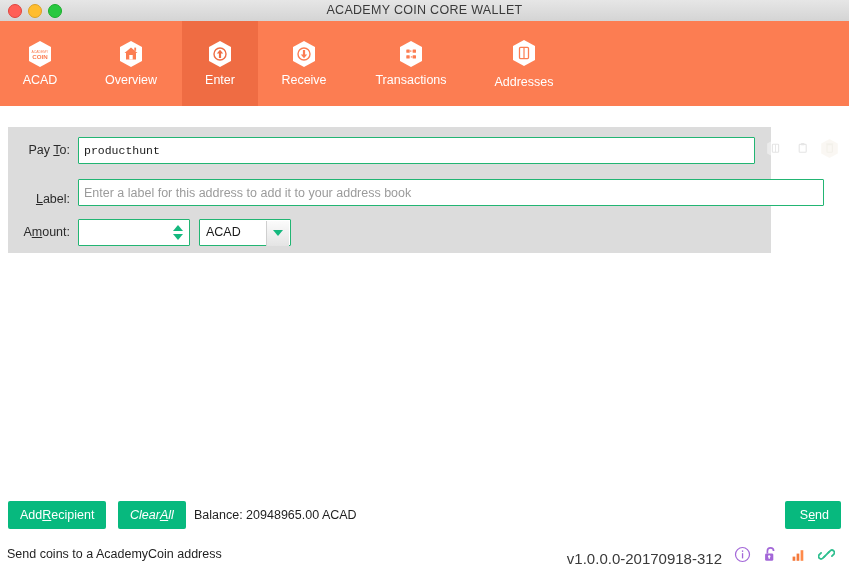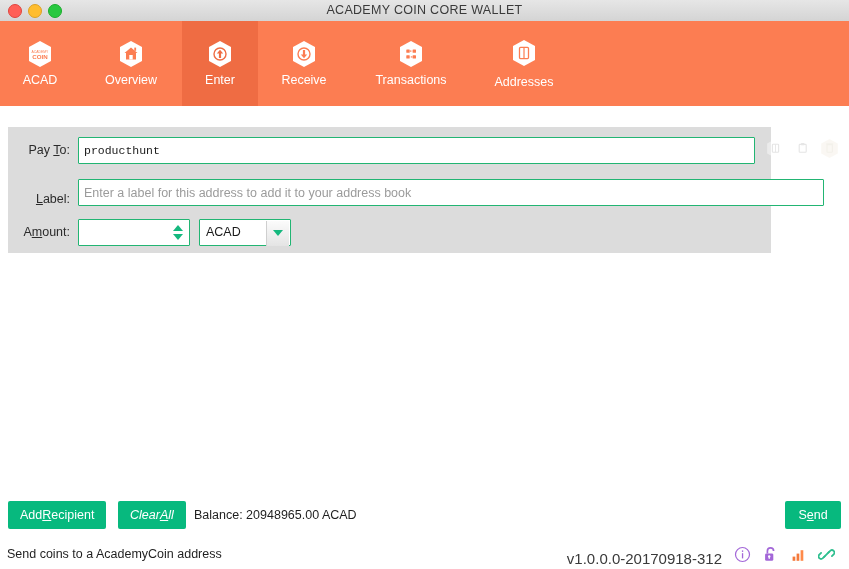--- a/index.html
+++ b/index.html
@@ -102,21 +102,21 @@
   .addr-btns{position:absolute;left:758px;top:11px;display:flex;gap:8px;align-items:center;}
   .abtn{width:19px;height:21px;opacity:.45;display:block;}
   .abtn.faded{opacity:.30;}
 
   
   .actionbar{position:absolute;left:0;top:498px;width:849px;height:36px;}
   .btn{
     position:absolute;box-sizing:border-box;height:28px;
     background:#07b97e;border:none;border-radius:2px;
     color:#ffffff;font-size:12.5px;font-family:"Liberation Sans",sans-serif;
-    display:flex;align-items:center;justify-content:center;cursor:default;
+    display:flex;align-items:center;justify-content:flex-end;cursor:default;
     padding:0 12px;white-space:nowrap;
   }
   .btn u{text-decoration:underline;}
   .btn-add{left:8px;top:3px;}
   .btn-clear{left:118px;top:3px;font-style:italic;}
   .btn-send{right:8px;top:3px;min-width:56px;}
   .balance{
     position:absolute;left:194px;top:3px;height:28px;line-height:28px;
     font-size:12.5px;color:#1f1f1f;white-space:nowrap;
   }

